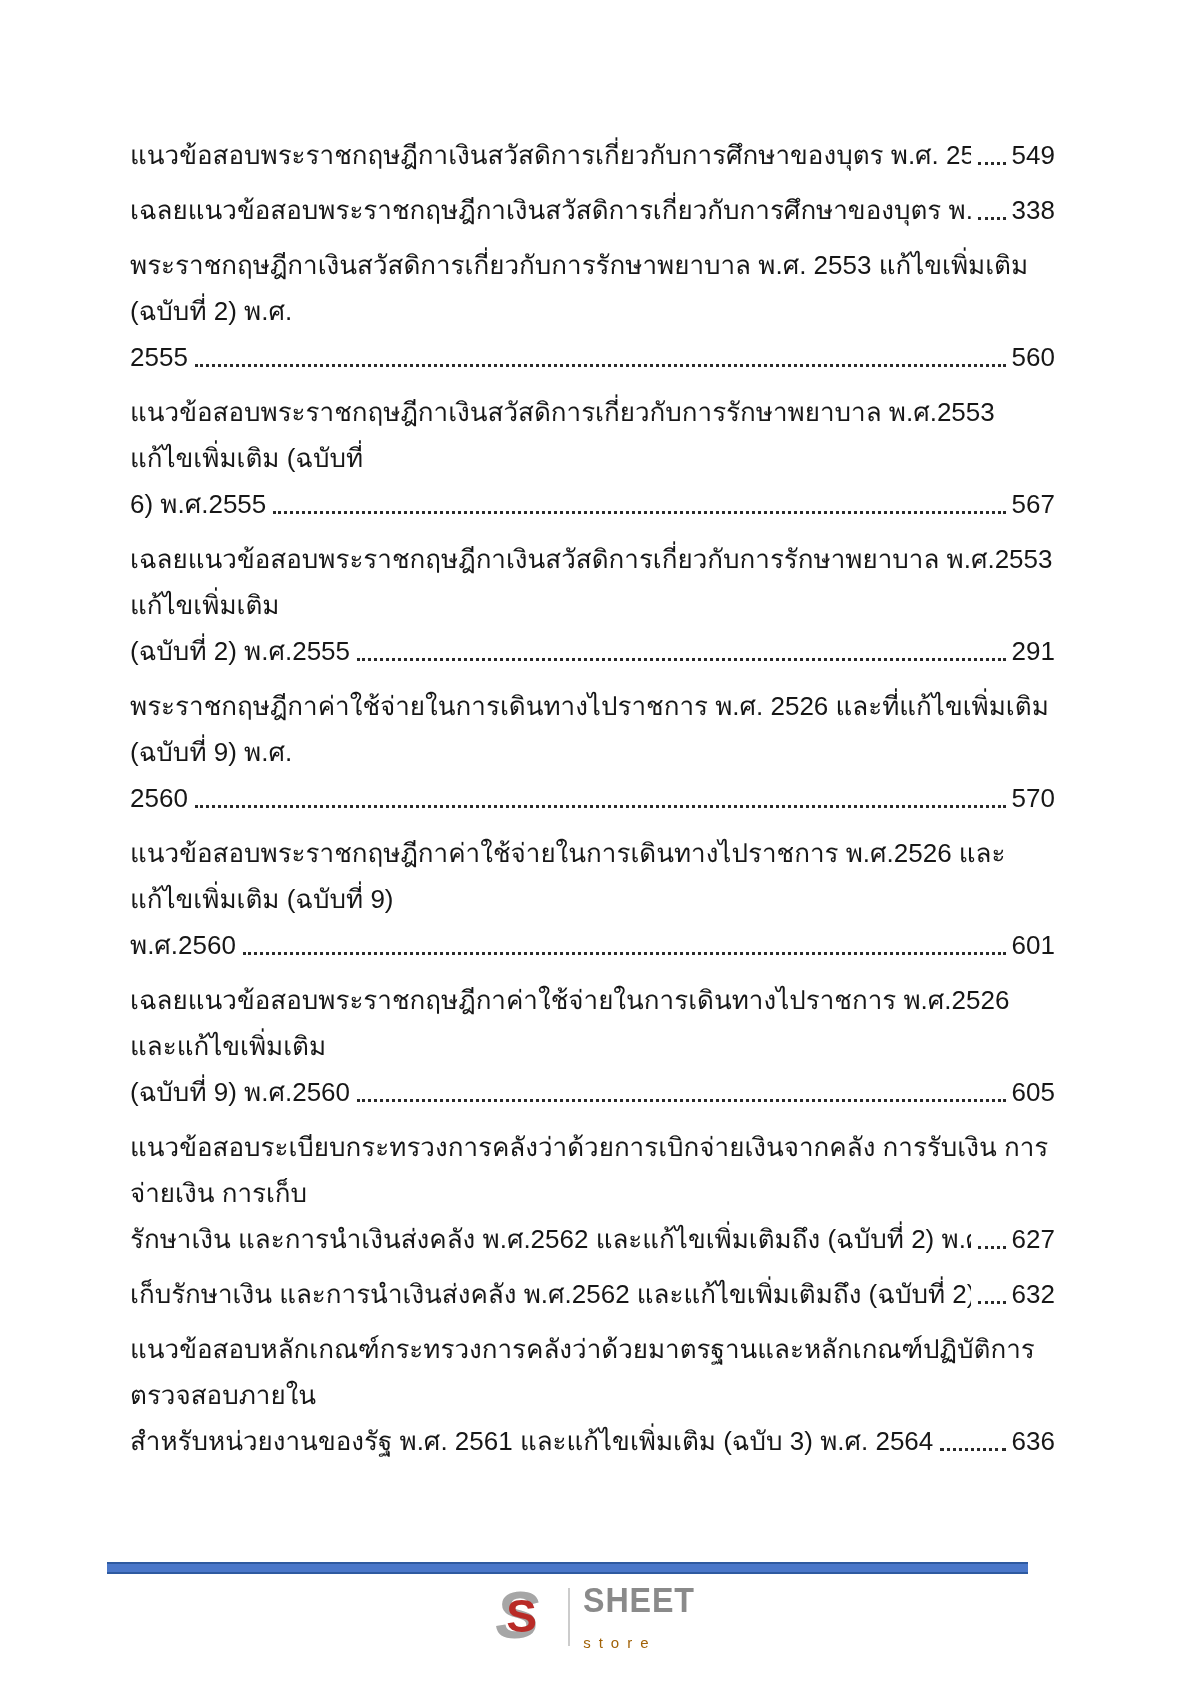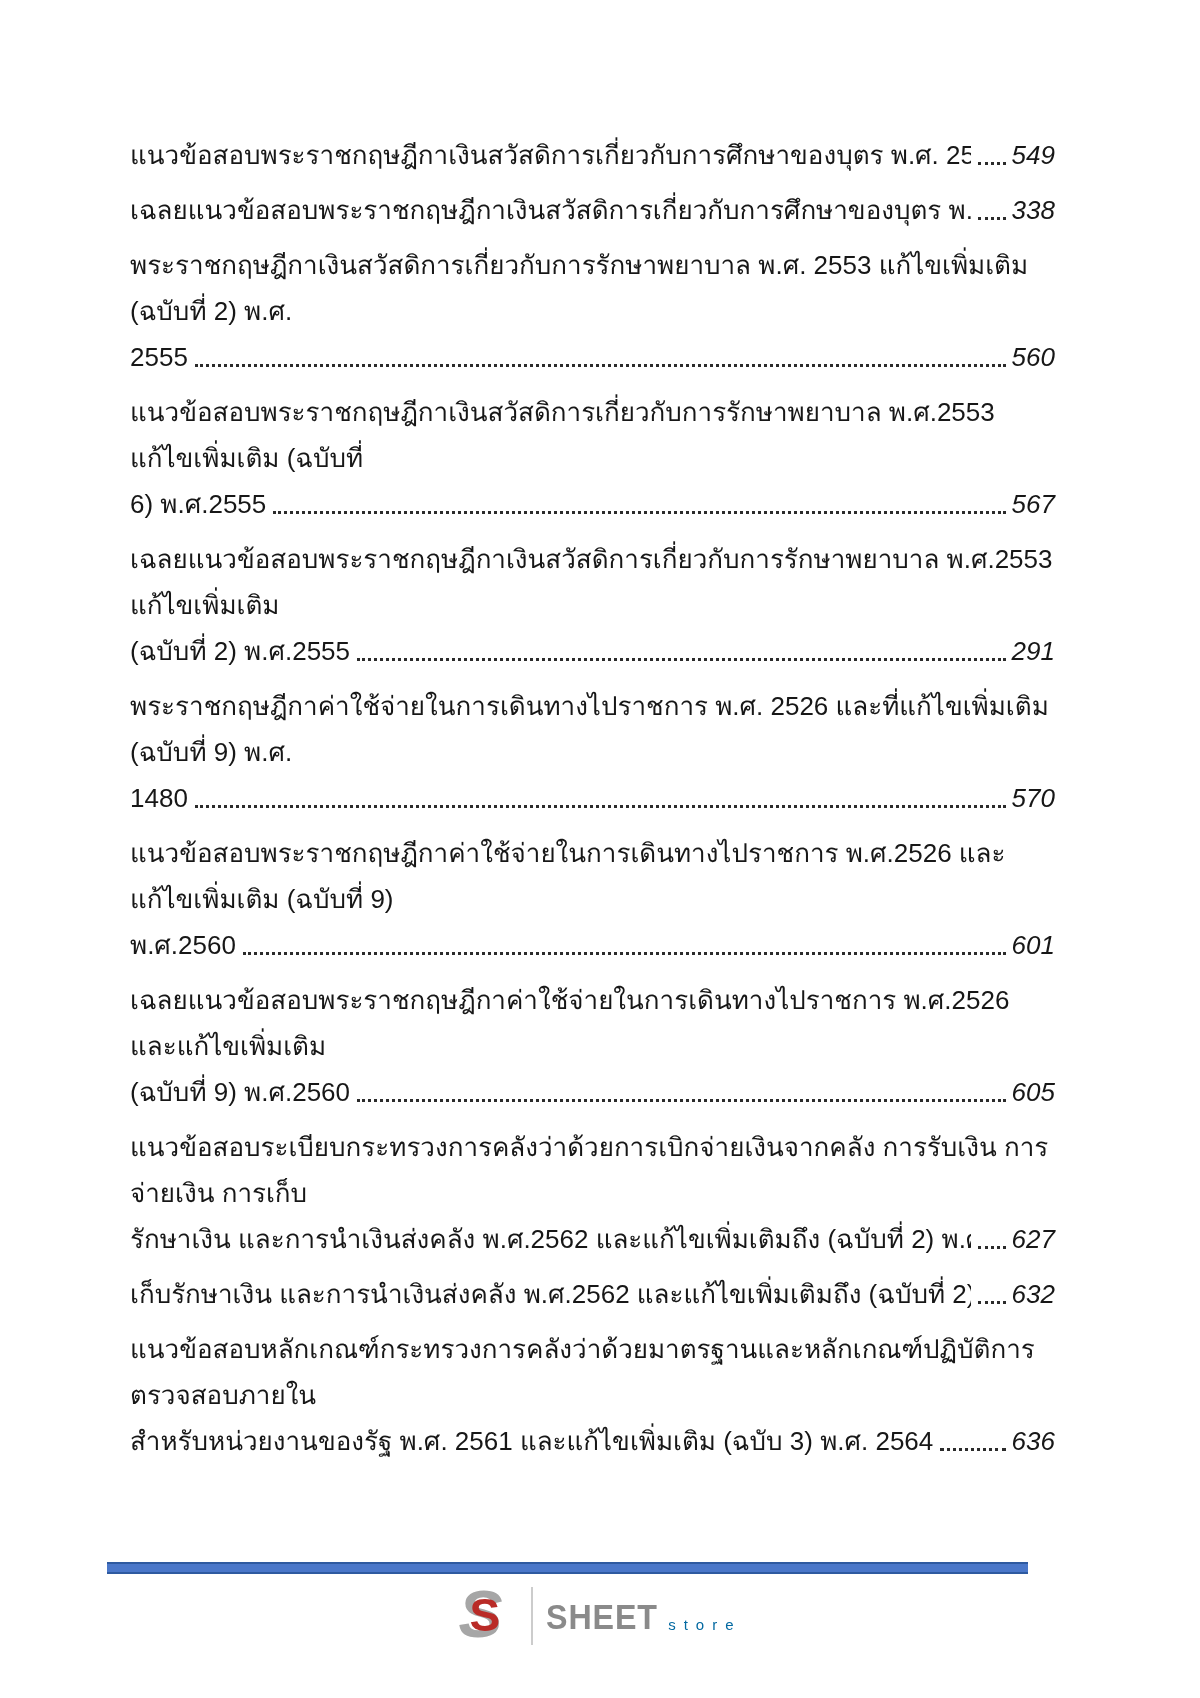--- a/index.html
+++ b/index.html
@@ -24,21 +24,21 @@
   .line-last{display:flex;align-items:baseline;}
   .line-last .t{white-space:nowrap;flex:0 1 auto;overflow:hidden;}
   .leader{
     flex:1 1 auto;
     min-width:28px;
     height:0;
     border-bottom:3px dotted #2b2b2b;
     align-self:flex-end;
     margin:0 6px 13px 7px;
   }
-  .pg{white-space:nowrap;flex:0 0 auto;font-style:italic;}
+  .pg{white-space:nowrap;flex:0 0 auto;}
   
   .rule{
     position:absolute;
     left:107px;top:1562px;
     width:921px;height:8px;
     background:#4a77c9;
     border-top:2px solid #2e5aa0;
     border-bottom:2px solid #2e5aa0;
   }
   .logo{
@@ -52,29 +52,29 @@
     position:absolute;left:0;top:-2px;
     font-size:66px;line-height:68px;font-weight:bold;font-style:italic;
     color:#a6a6a6;
   }
   .logo-mark .s{
     position:absolute;left:11px;top:9px;
     font-size:46px;line-height:48px;font-weight:bold;
     color:#b92b27;
   }
   .logo-divider{width:2px;height:58px;background:#cccccc;flex:0 0 auto;}
-  .logo-text{display:flex;flex-direction:row;justify-content:space-between;}
+  .logo-text{display:flex;flex-direction:column;justify-content:space-between;}
   .logo-text .name{
     font-size:35px;line-height:35px;font-weight:bold;
     color:#8a8a8a;letter-spacing:1px;
     transform:scaleX(0.92);transform-origin:left center;
   }
   .logo-text .sub{
     font-size:15px;line-height:16px;
-    color:#0369a1;letter-spacing:8px;margin-top:18px;
+    color:#a16207;letter-spacing:8px;margin-top:18px;
   }
 </style>
 </head>
 <body>
 
 <div class="page">
 
   <div class="toc">
       <div class="entry">
     <div class="line-last">
@@ -110,21 +110,21 @@
     <div class="line">เฉลยแนวข้อสอบพระราชกฤษฎีกาเงินสวัสดิการเกี่ยวกับการรักษาพยาบาล พ.ศ.2553 แก้ไขเพิ่มเติม</div>
         <div class="line-last">
       <span class="t">(ฉบับที่ 2) พ.ศ.2555</span>
       <span class="leader"></span>
       <span class="pg">291</span>
     </div>
   </div>
       <div class="entry">
     <div class="line">พระราชกฤษฎีกาค่าใช้จ่ายในการเดินทางไปราชการ พ.ศ. 2526 และที่แก้ไขเพิ่มเติม (ฉบับที่ 9) พ.ศ.</div>
         <div class="line-last">
-      <span class="t">1480</span>
+      <span class="t">2560</span>
       <span class="leader"></span>
       <span class="pg">570</span>
     </div>
   </div>
       <div class="entry">
     <div class="line">แนวข้อสอบพระราชกฤษฎีกาค่าใช้จ่ายในการเดินทางไปราชการ พ.ศ.2526 และแก้ไขเพิ่มเติม (ฉบับที่ 9)</div>
         <div class="line-last">
       <span class="t">พ.ศ.2560</span>
       <span class="leader"></span>
       <span class="pg">601</span>

